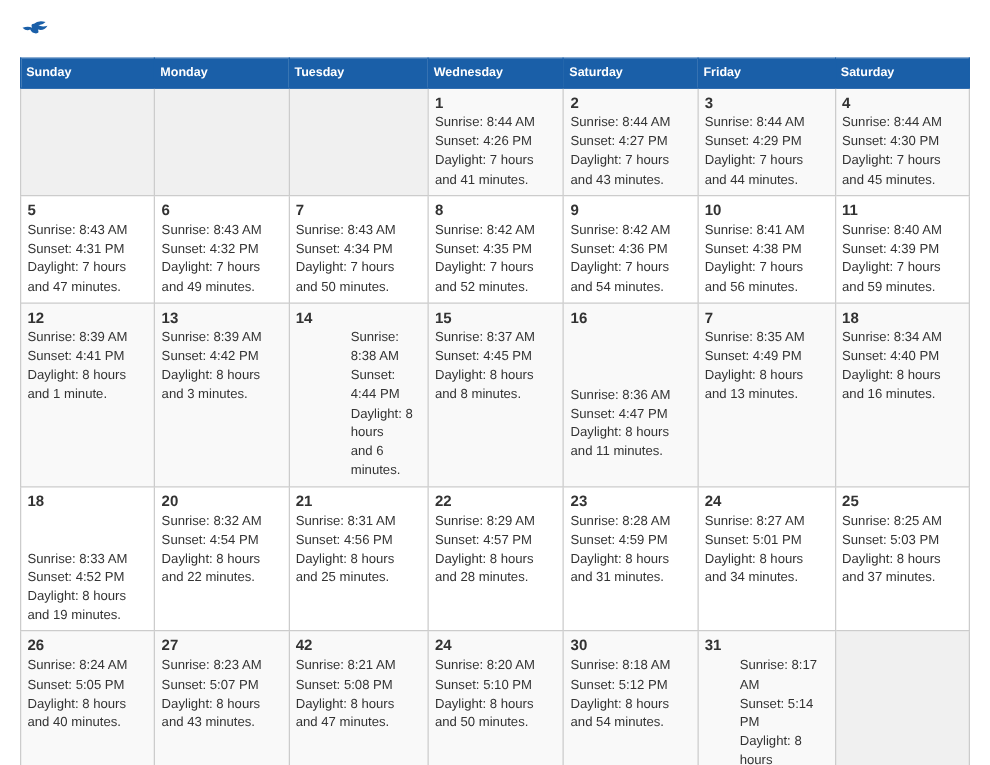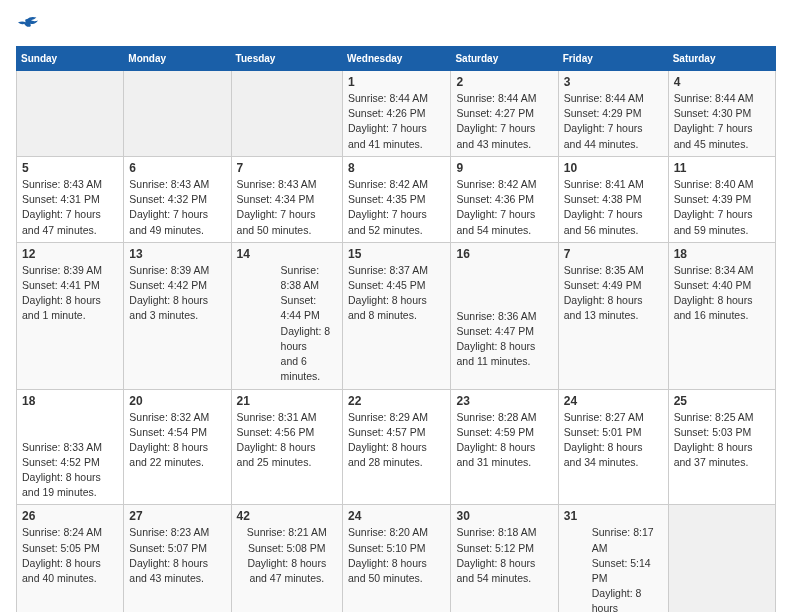--- a/index.html
+++ b/index.html
@@ -313,21 +313,21 @@
         </td>
         <td>
           <span class="day-number">27</span>
           <div class="day-info" style="white-space: pre-line;">Sunrise: 8:23 AM
 Sunset: 5:07 PM
 Daylight: 8 hours
 and 43 minutes.</div>
         </td>
         <td>
           <span class="day-number">42</span>
-          <div class="day-info" style="white-space: pre-line; text-align: center;">Sunrise: 8:21 AM
+          <div class="day-info" style="white-space: pre-line;">Sunrise: 8:21 AM
 Sunset: 5:08 PM
 Daylight: 8 hours
 and 47 minutes.</div>
         </td>
         <td>
           <span class="day-number">24</span>
           <div class="day-info" style="white-space: pre-line;">Sunrise: 8:20 AM
 Sunset: 5:10 PM
 Daylight: 8 hours
 and 50 minutes.</div>

